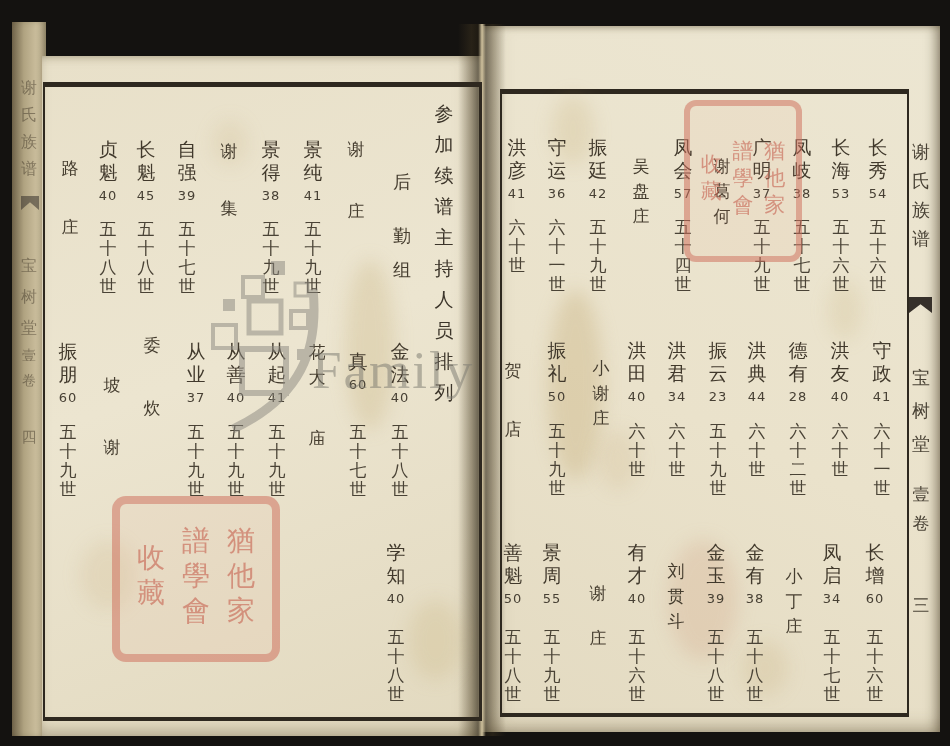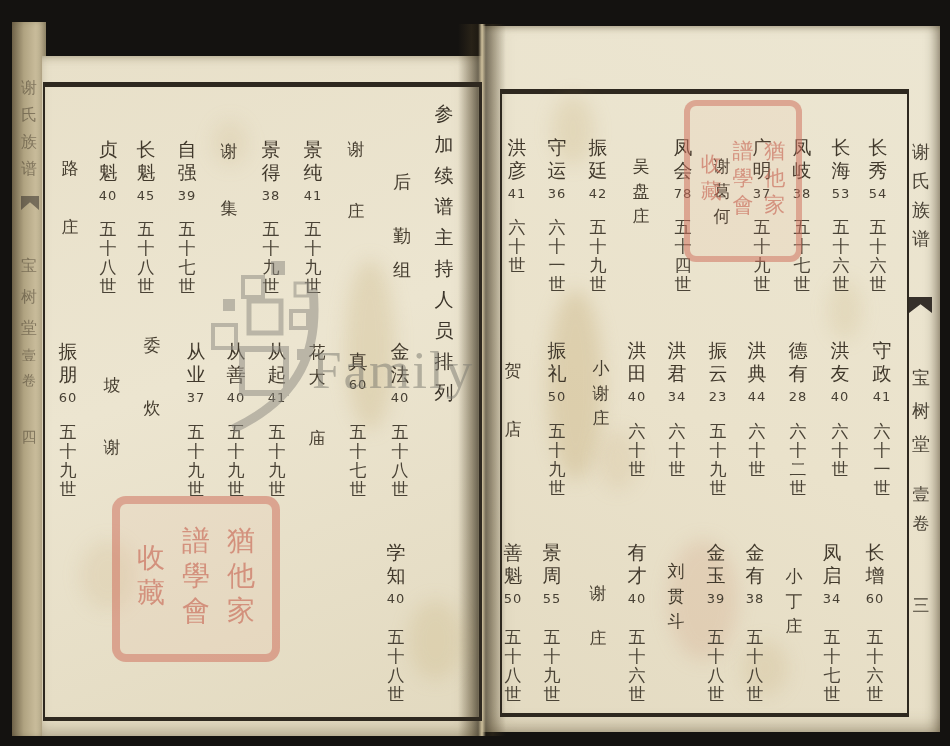--- a/index.html
+++ b/index.html
@@ -166,21 +166,21 @@
     </div>
     <div class="vcol gen" style="left: 748px; top: 219px;">
       <span class="zh" style="font-size: 17px; height: 19px;">五</span>
       <span class="zh" style="font-size: 17px; height: 19px;">十</span>
       <span class="zh" style="font-size: 17px; height: 19px;">九</span>
       <span class="zh" style="font-size: 17px; height: 19px;">世</span>
     </div>
     <div class="vcol name" style="left: 669px; top: 138px;">
       <span class="zh" style="font-size: 19px; height: 23px;">凤</span>
       <span class="zh" style="font-size: 19px; height: 23px;">会</span>
-      <span class="zh num">78</span>
+      <span class="zh num">57</span>
     </div>
     <div class="vcol gen" style="left: 669px; top: 219px;">
       <span class="zh" style="font-size: 17px; height: 19px;">五</span>
       <span class="zh" style="font-size: 17px; height: 19px;">十</span>
       <span class="zh" style="font-size: 17px; height: 19px;">四</span>
       <span class="zh" style="font-size: 17px; height: 19px;">世</span>
     </div>
     <div class="vcol name" style="left: 584px; top: 138px;">
       <span class="zh" style="font-size: 19px; height: 23px;">振</span>
       <span class="zh" style="font-size: 19px; height: 23px;">廷</span>

